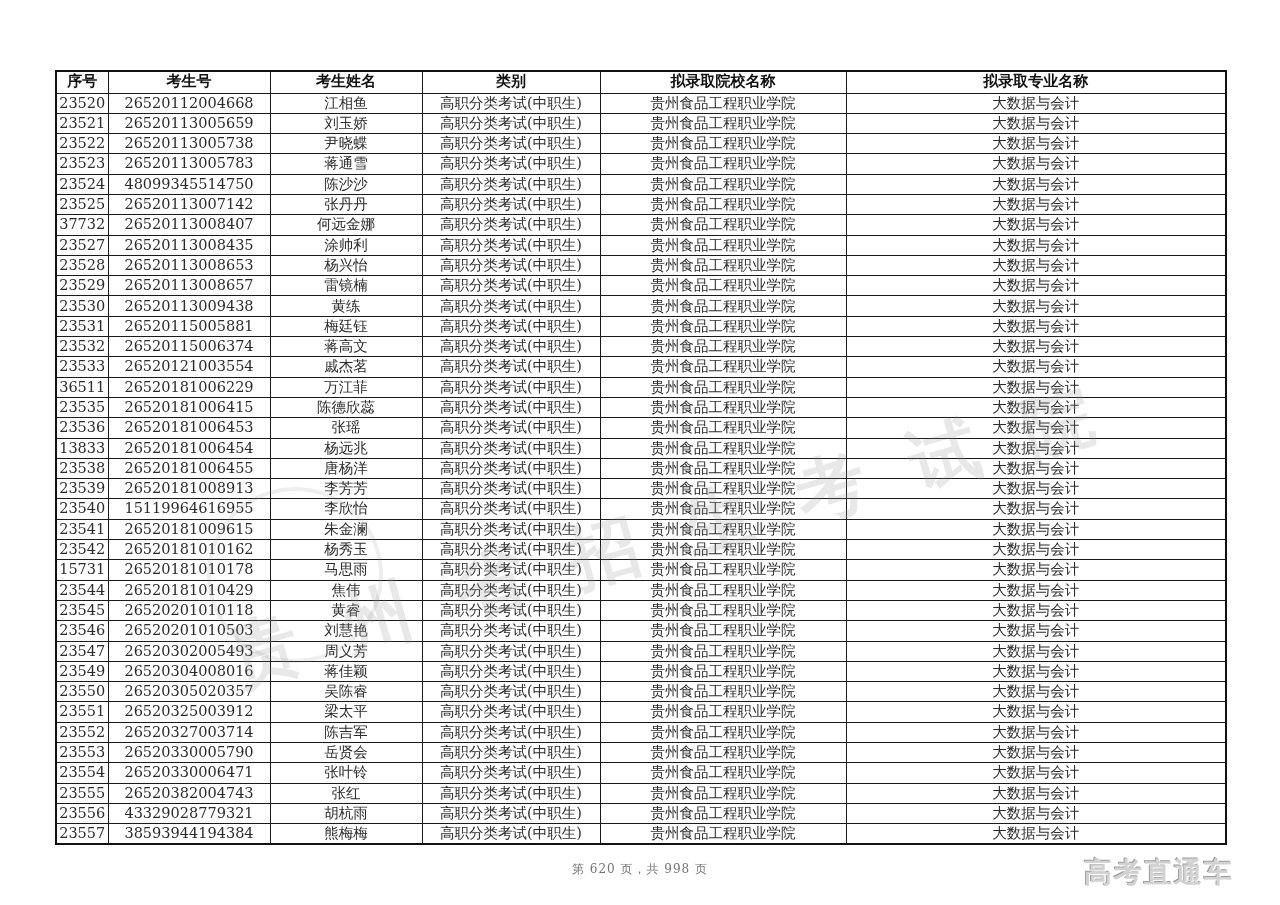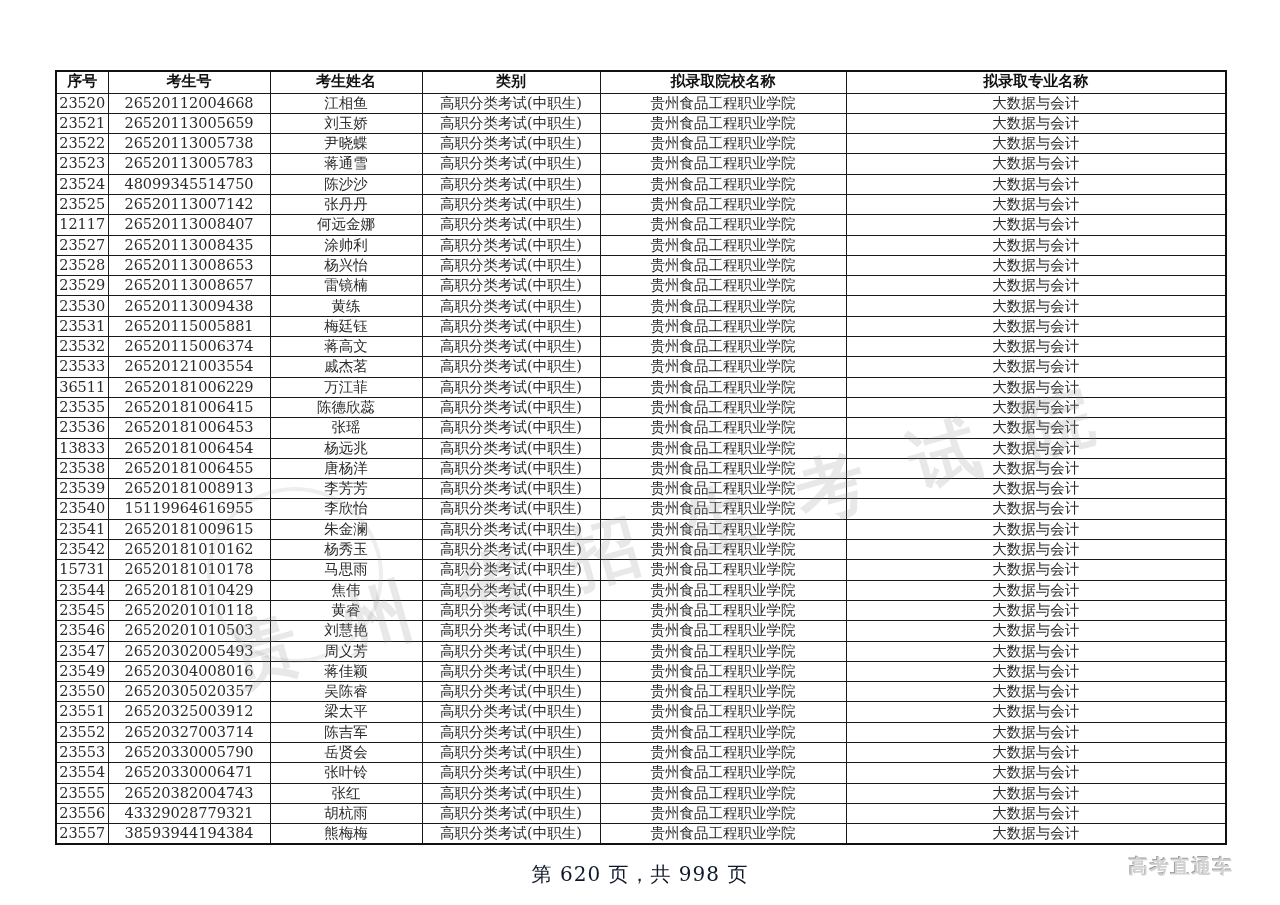--- a/index.html
+++ b/index.html
@@ -30,26 +30,26 @@
     transform:rotate(-16deg); transform-origin:0 50%;
     pointer-events:none; z-index:5;
   }
   .wm-circle {
     position:absolute; left:207px; top:487px; width:176px; height:176px;
     border:4px solid #8f8f8f; border-radius:50%; opacity:0.15;
     pointer-events:none; z-index:5;
   }
   .footer-text {
     position:absolute; left:55px; top:861px; width:1170px;
-    text-align:center; font-size:20px; color:#0f172a; letter-spacing:1px;
+    text-align:center; font-size:12px; color:#737373; letter-spacing:1px;
   }
   .brand-logo {
     position:absolute; right:46px; top:854px;
     font-family:"DejaVu Sans","Liberation Sans",sans-serif;
-    font-size:19px; font-weight:bold; letter-spacing:2px;
+    font-size:28px; font-weight:bold; letter-spacing:2px;
     color:#d2d2d2;
     text-shadow:1px 1px 0 #ffffff, -1px -1px 0 #9e9e9e;
   }
 </style>
 </head>
 <body>
 
 <div class="page">
 
   <table class="records">
@@ -114,21 +114,21 @@
         </tr>
         <tr>
           <td>23525</td>
           <td>26520113007142</td>
           <td>张丹丹</td>
           <td>高职分类考试(中职生)</td>
           <td>贵州食品工程职业学院</td>
           <td>大数据与会计</td>
         </tr>
         <tr>
-          <td>12117</td>
+          <td>37732</td>
           <td>26520113008407</td>
           <td>何远金娜</td>
           <td>高职分类考试(中职生)</td>
           <td>贵州食品工程职业学院</td>
           <td>大数据与会计</td>
         </tr>
         <tr>
           <td>23527</td>
           <td>26520113008435</td>
           <td>涂帅利</td>

